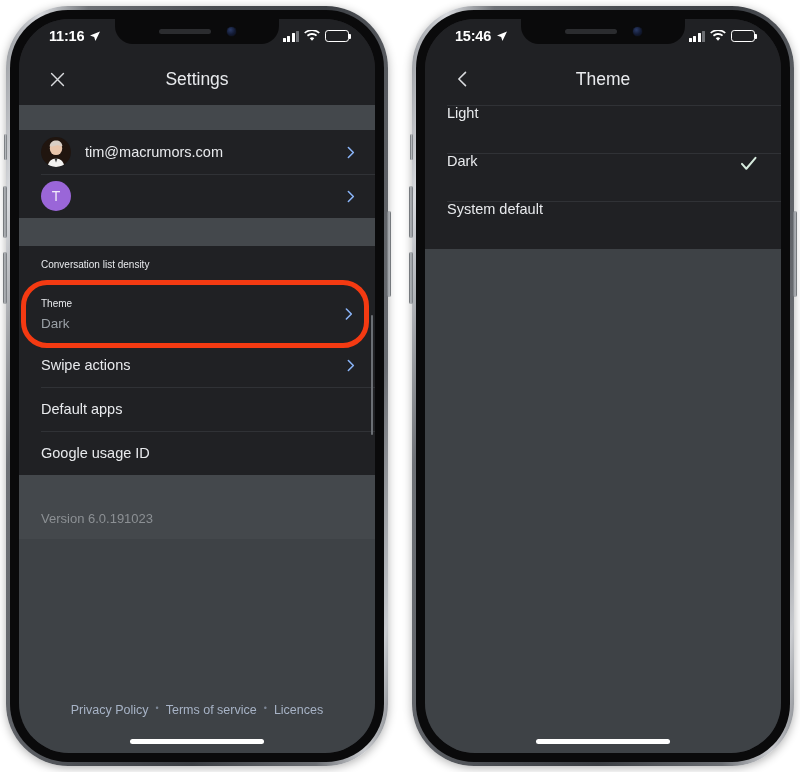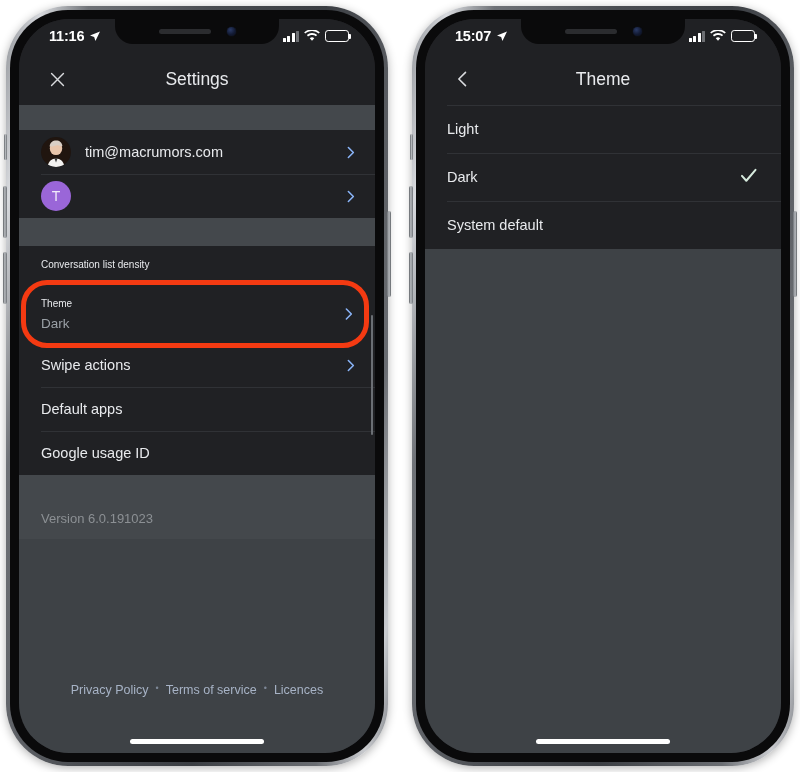--- a/index.html
+++ b/index.html
@@ -272,37 +272,36 @@
   }
   .version-text {
     color: #8c9094;
     font-size: 13px;
   }
 
   
   .footer {
     position: absolute;
     left: 0; right: 0;
-    bottom: 56px;
+    bottom: 36px;
     text-align: center;
     font-size: 12.5px;
     color: #a7b3c6;
     display: flex;
     align-items: flex-start;
     justify-content: center;
     gap: 7px;
   }
   .footer a { color: #a7b3c6; text-decoration: none; }
   .footer .dot { color: #7d8796; font-size: 9px; }
 
   
   .trow {
     position: relative;
     display: flex;
-    align-items: center;
     min-height: 48px;
     padding: 0 22px;
     box-sizing: border-box;
     background: #202124;
   }
   .trow::before {
     content:'';
     position:absolute;
     left: 22px; right: 0; top: 0;
     height: 1px;
@@ -489,21 +488,21 @@
     <div class="phone-inner">
       <div class="screen">
 
         <div class="notch">
           <div class="speaker"></div>
           <div class="frontcam"></div>
         </div>
 
         <div class="statusbar">
           <div class="status-left">
-            <span>15:07</span>
+            <span>15:46</span>
             <svg class="loc-arrow" width="12" height="12" viewBox="0 0 24 24">
               <path d="M22 3 2 11.2l8.3 2.6 2.6 8.2z" fill="#ffffff"></path>
             </svg>
           </div>
           <div class="status-right">
             <span class="bars">
                 <i></i>
                 <i></i>
                 <i></i>
                 <i></i>

